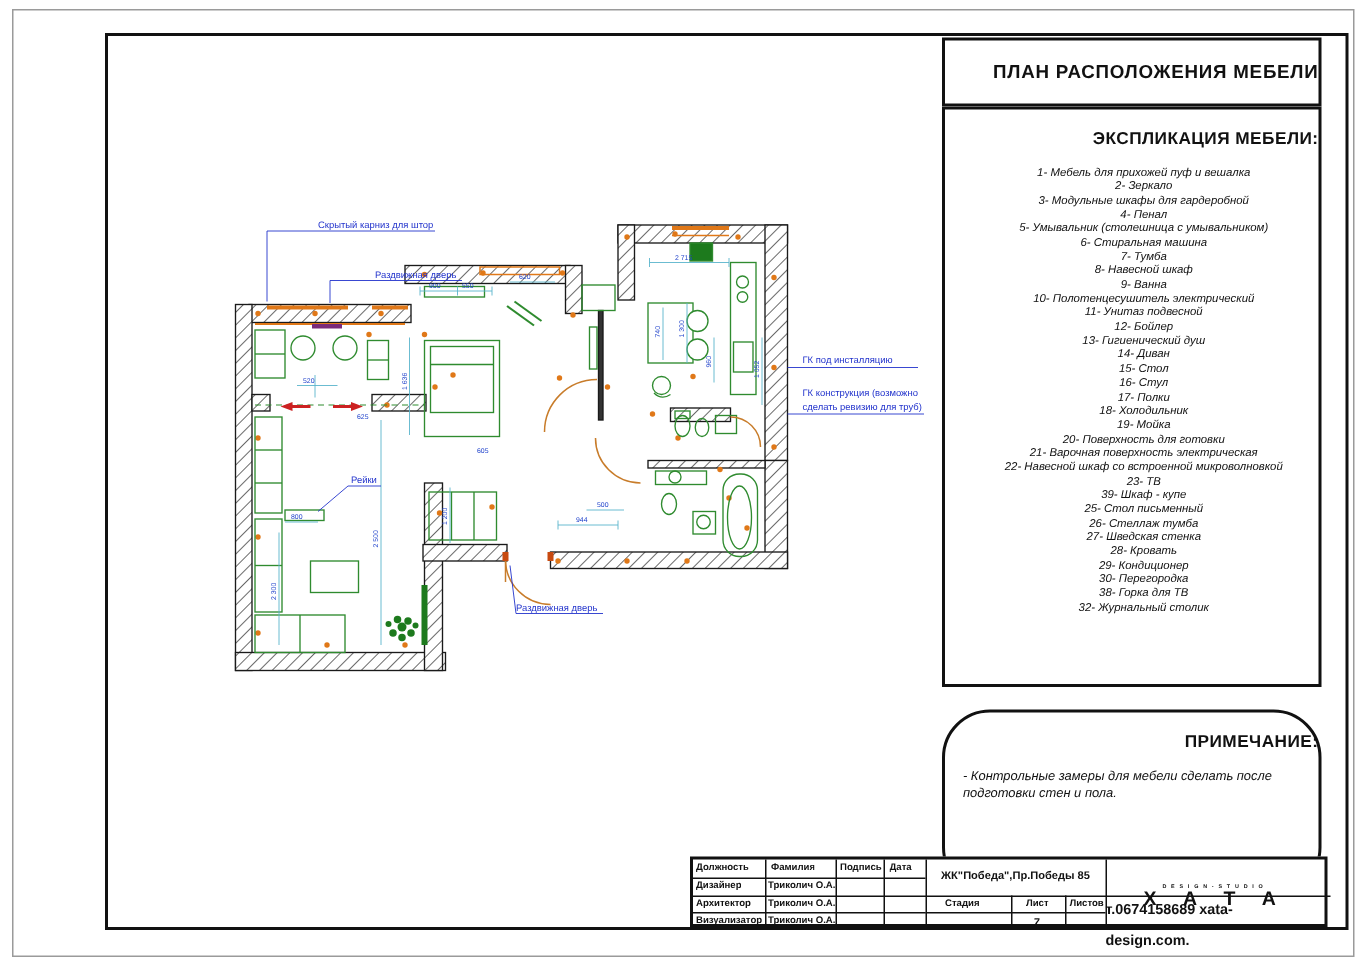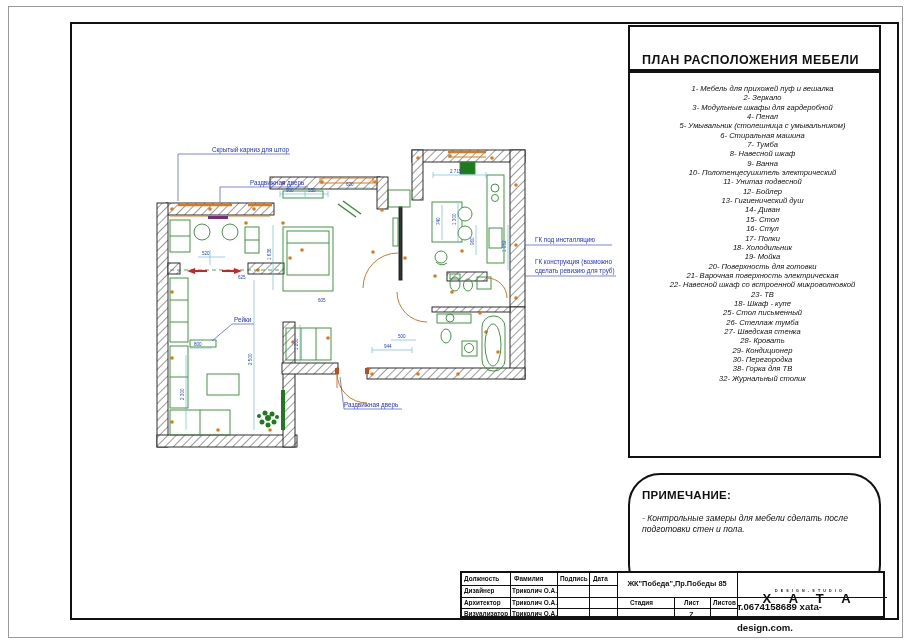--- a/index.html
+++ b/index.html
@@ -1,21 +1,21 @@
 <!DOCTYPE html>
 <html><head>
 <meta charset="utf-8">
 <style>
   html,body{margin:0;padding:0;background:#fff;}
   #page{position:relative;width:910px;height:644px;background:#fff;overflow:hidden;
         font-family:"Liberation Sans",sans-serif;color:#111;}
   .paper{position:absolute;left:8px;top:6px;width:893px;height:630px;border:1px solid #9a9a9a;background:#fff;}
   .frame{position:absolute;left:70px;top:22px;width:825px;height:594px;border:2px solid #111;}
   .rbox{position:absolute;left:628px;width:253px;border:2px solid #111;background:#fff;box-sizing:border-box;}
-  .rbox h1{margin:12px;text-align:left;font-weight:bold;}
+  .rbox h1{margin:0;text-align:right;font-weight:bold;}
   #box-title{top:25px;height:46px;}
   #box-title h1{font-size:12.5px;letter-spacing:.5px;line-height:42px;}
   #box-expl{top:71px;height:387px;}
   #box-expl h1{font-size:11.5px;margin-top:14px;letter-spacing:.3px;}
   .exp-list{margin:11px 0 0 16px;}
   .exp-item{font-size:7.6px;font-style:italic;line-height:9.35px;white-space:nowrap;text-align:center;}
   #box-note{top:473px;height:124px;border-radius:32px;}
   #box-note h1{font-size:11.5px;margin-top:14px;letter-spacing:.3px;}
   .note-line{font-size:8.6px;font-style:italic;margin:11px 10px 0 12px;line-height:10.5px;}
   
@@ -275,20 +275,21 @@
         <line x1="375" y1="146" x2="466" y2="146" stroke="#2233cc" stroke-width="0.6"></line>
       </g>
     </g>
   </svg>
 
   <div class="rbox" id="box-title">
     <h1>ПЛАН  РАСПОЛОЖЕНИЯ МЕБЕЛИ</h1>
   </div>
 
   <div class="rbox" id="box-expl">
+    <h1>ЭКСПЛИКАЦИЯ МЕБЕЛИ:</h1>
     <div class="exp-list">
       <div class="exp-item">1- Мебель для прихожей пуф и вешалка</div>
       <div class="exp-item">2- Зеркало</div>
       <div class="exp-item">3- Модульные шкафы для гардеробной</div>
       <div class="exp-item">4- Пенал</div>
       <div class="exp-item">5- Умывальник (столешница с умывальником)</div>
       <div class="exp-item">6- Стиральная машина</div>
       <div class="exp-item">7- Тумба</div>
       <div class="exp-item">8- Навесной шкаф</div>
       <div class="exp-item">9- Ванна</div>
@@ -299,21 +300,21 @@
       <div class="exp-item">14- Диван</div>
       <div class="exp-item">15- Стол</div>
       <div class="exp-item">16- Стул</div>
       <div class="exp-item">17- Полки</div>
       <div class="exp-item">18- Холодильник</div>
       <div class="exp-item">19- Мойка</div>
       <div class="exp-item">20- Поверхность для готовки</div>
       <div class="exp-item">21- Варочная поверхность электрическая</div>
       <div class="exp-item">22- Навесной шкаф со встроенной микроволновкой</div>
       <div class="exp-item">23- ТВ</div>
-      <div class="exp-item">18- Шкаф - купе</div>
+      <div class="exp-item">39- Шкаф - купе</div>
       <div class="exp-item">25- Стол письменный</div>
       <div class="exp-item">26- Стеллаж тумба</div>
       <div class="exp-item">27- Шведская стенка</div>
       <div class="exp-item">28- Кровать</div>
       <div class="exp-item">29- Кондиционер</div>
       <div class="exp-item">30- Перегородка</div>
       <div class="exp-item">38- Горка для ТВ</div>
       <div class="exp-item">32- Журнальный столик</div>
     </div>
   </div>

